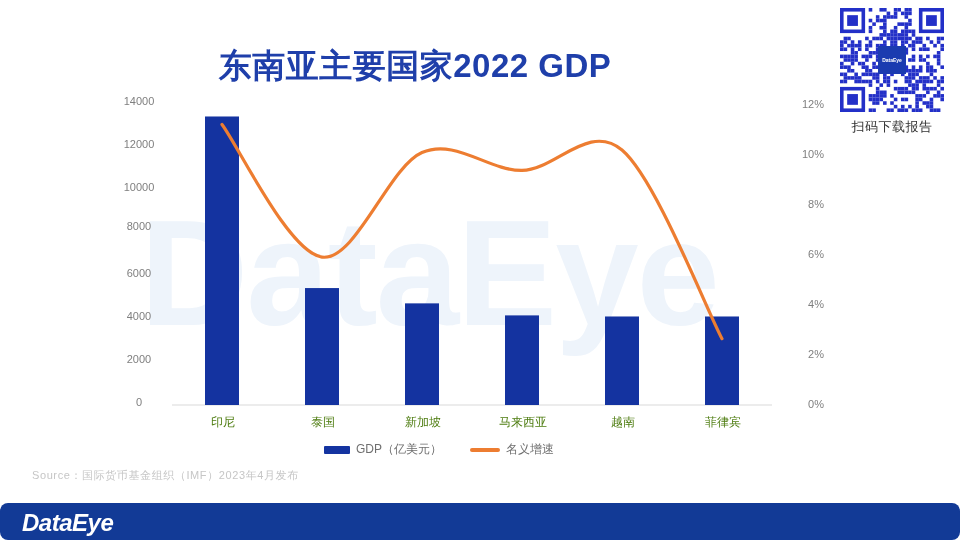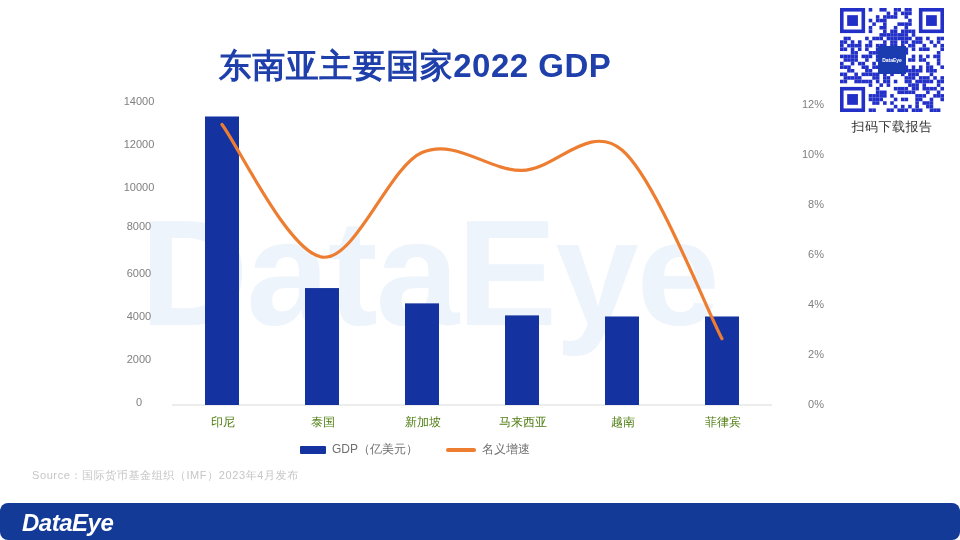--- a/index.html
+++ b/index.html
@@ -80,20 +80,21 @@
   
   #legend {
     position: absolute;
     left: 0;
     top: 441px;
     width: 830px;
     display: flex;
     justify-content: center;
     align-items: center;
     gap: 28px;
+    padding-left: 24px;
   }
   .legend-item {
     display: flex;
     align-items: center;
     gap: 6px;
     font-size: 12px;
     color: #6f6f6f;
   }
   .swatch-bar {
     width: 26px; height: 8px; background: #1433a0; border-radius: 1px;

